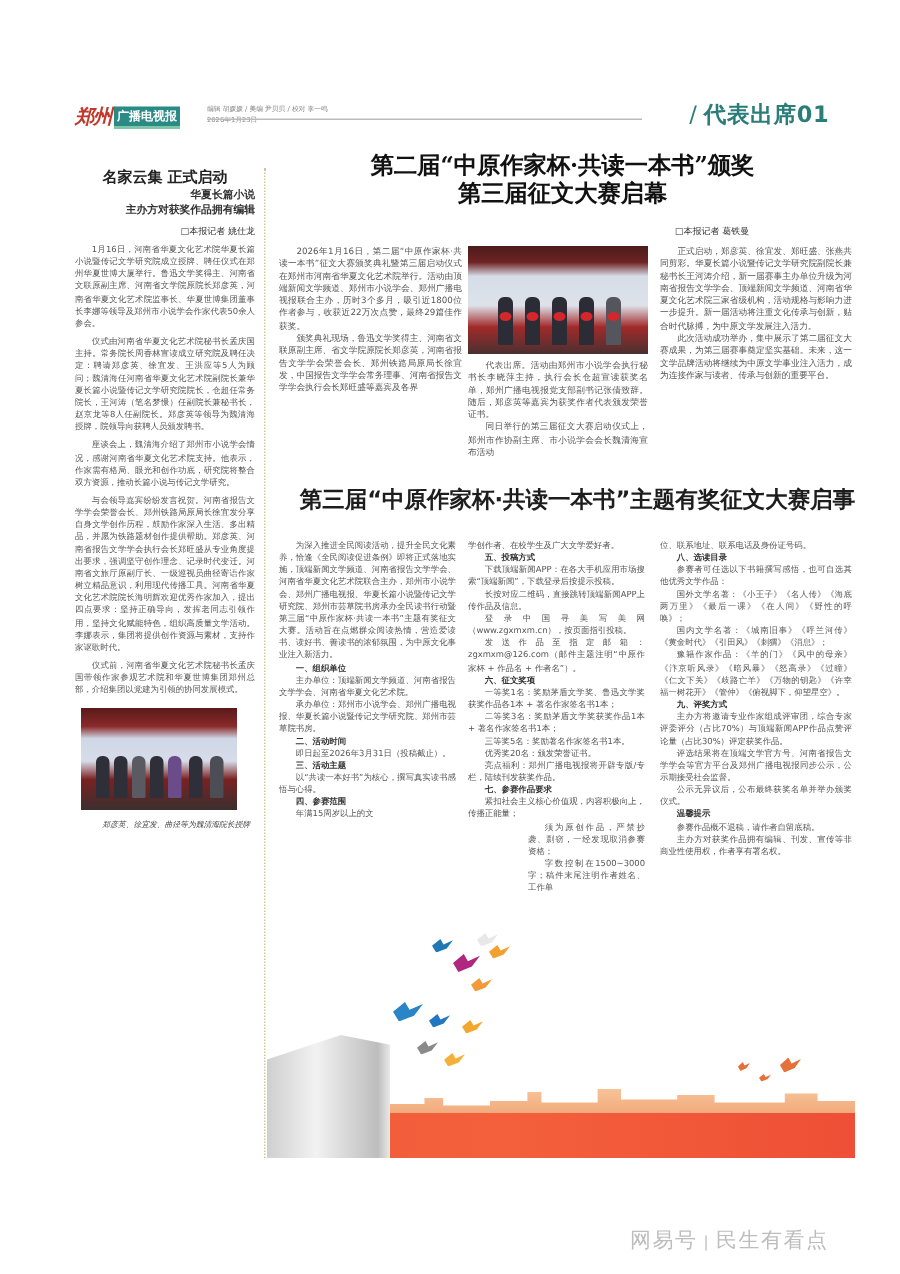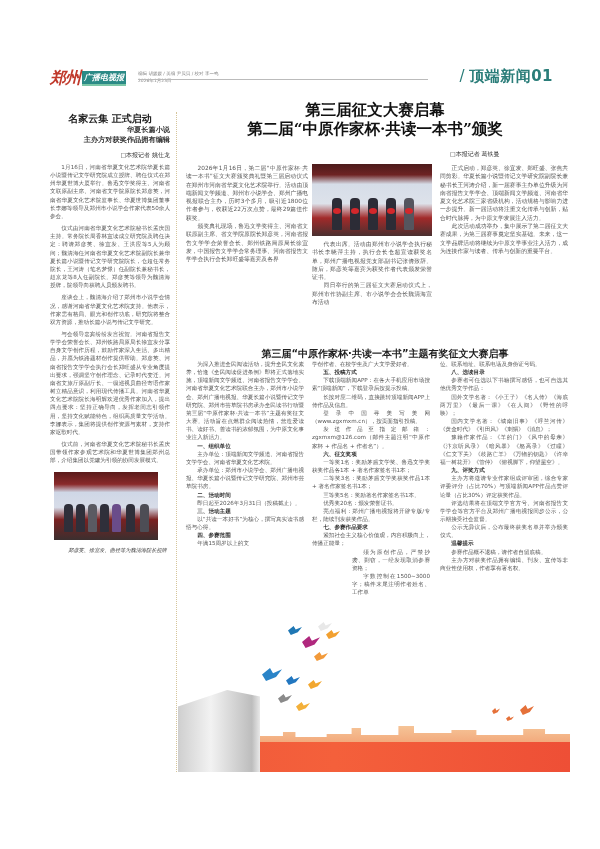--- a/index.html
+++ b/index.html
@@ -3,22 +3,22 @@
 <meta charset="utf-8">
 <style>
   * { margin: 0; padding: 0; box-sizing: border-box; }
   html, body { width: 600px; height: 849px; background: #ffffff; overflow: hidden; }
   body { font-family: "DejaVu Sans", "Liberation Sans", sans-serif; color: #333; position: relative; }
   .page { position: absolute; left: 0; top: 0; width: 600px; height: 849px; background: #fff; }
 
   
   .masthead { position: absolute; left: 50px; top: 66px; width: 525px; height: 26px; }
   .logo { position: absolute; left: 0; top: 4px; width: 82px; height: 16px; display: flex; align-items: center; }
-  .logo-script { font-family: "DejaVu Serif", serif; font-style: italic; color: #c0392b; font-size: 16px; font-weight: bold; letter-spacing: -1px; }
-  .logo-box { margin-left: 2px; background: #2b8a86; color: #fff; font-size: 8px; font-weight: bold; padding: 1px 2px; border-bottom: 2px solid #7cc7a8; font-style: italic; }
+  .logo-script { font-family: "DejaVu Serif", serif; font-style: italic; color: #c0392b; font-size: 13px; font-weight: bold; letter-spacing: -1px; }
+  .logo-box { margin-left: 2px; background: #2b8a86; color: #fff; font-size: 8px; font-weight: bold; padding: 1px 2px; border-bottom: 2px solid #7cc7a8; }
   .meta { position: absolute; left: 88px; top: 4px; font-size: 4.5px; color: #888; line-height: 7px; }
   .rule { position: absolute; left: 88px; top: 13px; width: 290px; height: 1px; background: #bbb; }
   .section-title { position: absolute; right: 22px; top: 1px; font-size: 15px; font-weight: bold; color: #2a7d79; letter-spacing: 0.5px; }
   .section-slash { color: #2a7d79; font-weight: normal; margin-right: 4px; }
 
   
   .left-col { position: absolute; left: 50px; top: 112px; width: 120px; }
   .left-divider { position: absolute; left: 176px; top: 112px; width: 0; height: 660px; border-left: 1px dotted #d6c59a; }
   .lh1 { text-align: center; font-size: 10px; font-weight: bold; color: #222; line-height: 13px; }
   .lh2 { text-align: right; font-size: 7.2px; font-weight: bold; color: #333; line-height: 10px; }
@@ -31,21 +31,21 @@
   
   .main-title { position: absolute; left: 180px; top: 100px; width: 390px; text-align: center; font-family: "DejaVu Serif", serif; font-weight: bold; font-size: 15.5px; line-height: 19px; color: #111; }
   .main-by { position: absolute; left: 450px; top: 150px; font-size: 6px; color: #333; }
   .main-col { position: absolute; font-size: 5.8px; color: #555; line-height: 8.3px; text-align: justify; }
   .main-col p { text-indent: 2em; }
   .main-photo { position: absolute; left: 312px; top: 164px; width: 120px; height: 72px; background: linear-gradient(180deg,#4c1b1b 0%,#6e2323 15%,#d6dde8 28%,#dde2ea 55%,#a22a2a 75%,#4a3030 100%); }
   .main-photo .person { position: absolute; bottom: 6px; width: 10px; height: 32px; background: #2c2c36; border-radius: 4px 4px 1px 1px; }
   .main-photo .flower { position: absolute; width: 8px; height: 6px; background: #d3272b; border-radius: 50%; }
 
   
-  .sub-title { position: absolute; left: 180px; top: 347px; width: 410px; text-align: center; font-size: 10px; font-weight: bold; color: #1d1d1d; }
+  .sub-title { position: absolute; left: 180px; top: 324px; width: 410px; text-align: center; font-size: 15px; font-weight: bold; color: #1d1d1d; }
 
   .col { position: absolute; font-size: 5.6px; color: #555; line-height: 8.15px; text-align: justify; }
   .col p { text-indent: 2em; }
   .col .h { font-weight: bold; color: #333; text-indent: 2em; }
 
   
   .banner { position: absolute; left: 178px; top: 690px; width: 392px; height: 82px; overflow: hidden; }
   .banner-sky { position: absolute; left: 0; top: 0; width: 100%; height: 50px; background: #fff; }
   .banner-city { position: absolute; left: 80px; top: 34px; width: 312px; height: 20px; background: linear-gradient(180deg,#f6c79a,#f2a77a); clip-path: polygon(0 100%,0 60%,8% 60%,8% 40%,12% 40%,12% 65%,22% 65%,22% 50%,30% 50%,30% 20%,33% 20%,33% 55%,45% 55%,45% 10%,50% 10%,50% 45%,62% 45%,62% 30%,70% 30%,70% 55%,85% 55%,85% 25%,92% 25%,92% 50%,100% 50%,100% 100%); }
   .banner-ground { position: absolute; left: 0; top: 52px; width: 100%; height: 30px; background: linear-gradient(90deg,#f05a3a,#f4603b 40%,#ee4f36 100%); }
@@ -63,21 +63,21 @@
     <div class="logo">
       <span class="logo-script">郑州</span>
       <span class="logo-box">广播电视报</span>
     </div>
     <div class="meta">
       <div>编辑 胡媛媛 / 美编 尹贝贝 / 校对 李一鸣</div>
       <div>2026年1月23日</div>
     </div>
     <div class="rule"></div>
     <div class="section-title">
-      <span class="section-slash">/</span><span>顶端新闻</span><span>01</span>
+      <span class="section-slash">/</span><span>代表出席</span><span>01</span>
     </div>
   </div>
 
   <div class="left-col">
     <div class="lh1">名家云集 正式启动</div>
     <div class="lh2">华夏长篇小说</div>
     <div class="lh2">主办方对获奖作品拥有编辑</div>
     <div class="lby">□本报记者 姚仕龙</div>
     <p class="ltext">1月16日，河南省华夏文化艺术院华夏长篇小说暨传记文学研究院成立授牌、聘任仪式在郑州华夏世博大厦举行。鲁迅文学奖得主、河南省文联原副主席、河南省文学院原院长郑彦英，河南省华夏文化艺术院监事长、华夏世博集团董事长李娜等领导及郑州市小说学会作家代表50余人参会。</p>
     <p class="ltext">仪式由河南省华夏文化艺术院秘书长孟庆国主持。常务院长周香林宣读成立研究院及聘任决定：聘请郑彦英、徐宜发、王洪应等5人为顾问；魏清海任河南省华夏文化艺术院副院长兼华夏长篇小说暨传记文学研究院院长，仓超任常务院长，王河涛（笔名梦憬）任副院长兼秘书长，赵京龙等8人任副院长。郑彦英等领导为魏清海授牌，院领导向获聘人员颁发聘书。</p>
@@ -91,22 +91,22 @@
       <div class="person" style="left:46px;"></div>
       <div class="person" style="left:58px;background:#6a4c8a;"></div>
       <div class="person" style="left:72px;"></div>
       <div class="person" style="left:86px;background:#4d4d55;"></div>
     </div>
     <div class="lcaption">郑彦英、徐宜发、曲径等为魏清海院长授牌</div>
   </div>
   <div class="left-divider"></div>
 
   <div class="main-title">
+    <div>第二届“中原作家杯·共读一本书”颁奖</div>
     <div>第三届征文大赛启幕</div>
-    <div>第二届“中原作家杯·共读一本书”颁奖</div>
   </div>
   <div class="main-by">□本报记者 葛铁曼</div>
 
   <div class="main-col" style="left:186px;top:164px;width:122px;">
     <p>2026年1月16日，第二届“中原作家杯·共读一本书”征文大赛颁奖典礼暨第三届启动仪式在郑州市河南省华夏文化艺术院举行。活动由顶端新闻文学频道、郑州市小说学会、郑州广播电视报联合主办，历时3个多月，吸引近1800位作者参与，收获近22万次点赞，最终29篇佳作获奖。</p>
     <p>颁奖典礼现场，鲁迅文学奖得主、河南省文联原副主席、省文学院原院长郑彦英，河南省报告文学学会荣誉会长、郑州铁路局原局长徐宜发，中国报告文学学会常务理事、河南省报告文学学会执行会长郑旺盛等嘉宾及各界</p>
   </div>
 
   <div class="main-photo">
     <div class="person" style="left:20px;"></div>
@@ -193,13 +193,16 @@
   <div class="bird" style="left:314px;top:652px;background:#f29a3a;"></div>
   <div class="bird" style="left:262px;top:668px;background:#2a84c8;width:20px;height:13px;"></div>
   <div class="bird" style="left:286px;top:676px;background:#2277c0;"></div>
   <div class="bird" style="left:308px;top:680px;background:#f2a72f;"></div>
   <div class="bird" style="left:278px;top:694px;background:#8a8a8a;"></div>
   <div class="bird" style="left:296px;top:702px;background:#f3b03a;"></div>
   <div class="bird" style="left:492px;top:708px;background:#e5713a;width:8px;height:6px;"></div>
   <div class="bird" style="left:506px;top:716px;background:#e5713a;width:8px;height:5px;"></div>
   <div class="bird" style="left:520px;top:705px;background:#e5713a;width:14px;height:10px;"></div>
 
+  <div class="watermark">
+    <span>网易号</span><span class="sep">|</span><span>民生有看点</span>
+  </div>
 </div>
 
 </body></html>

